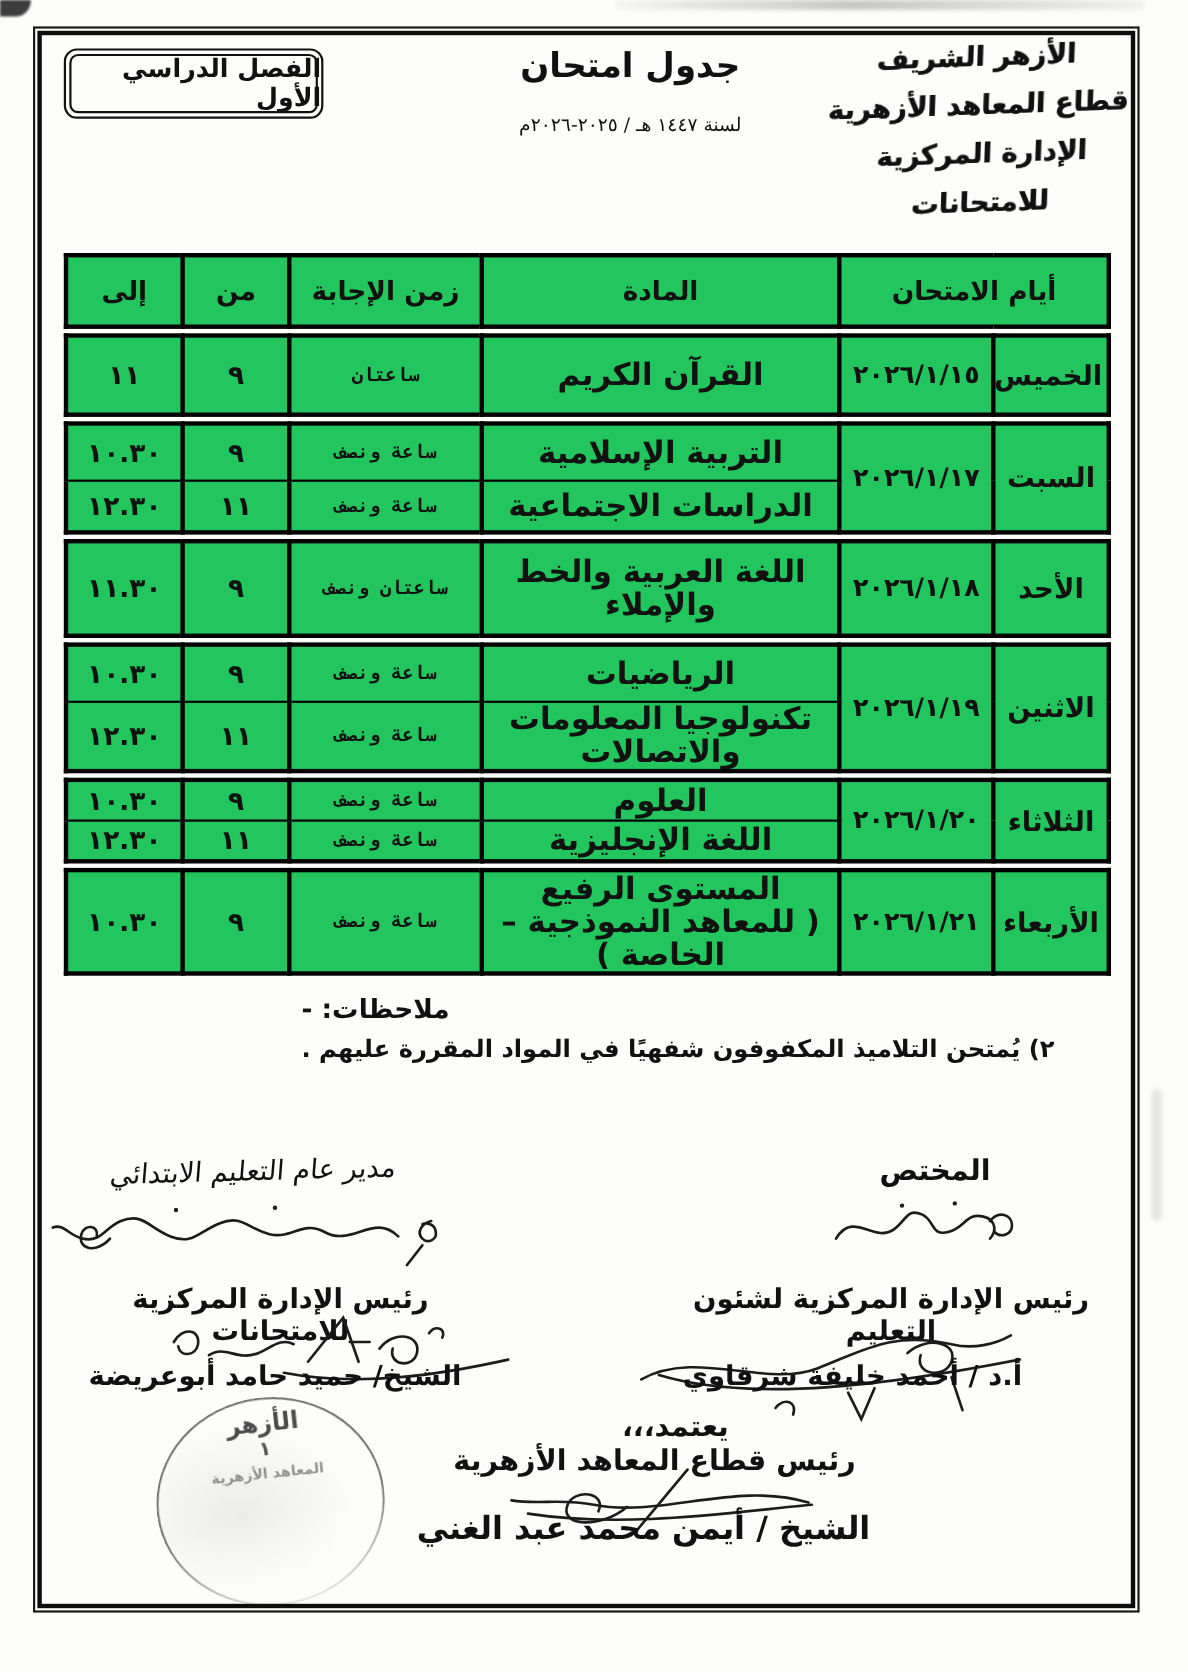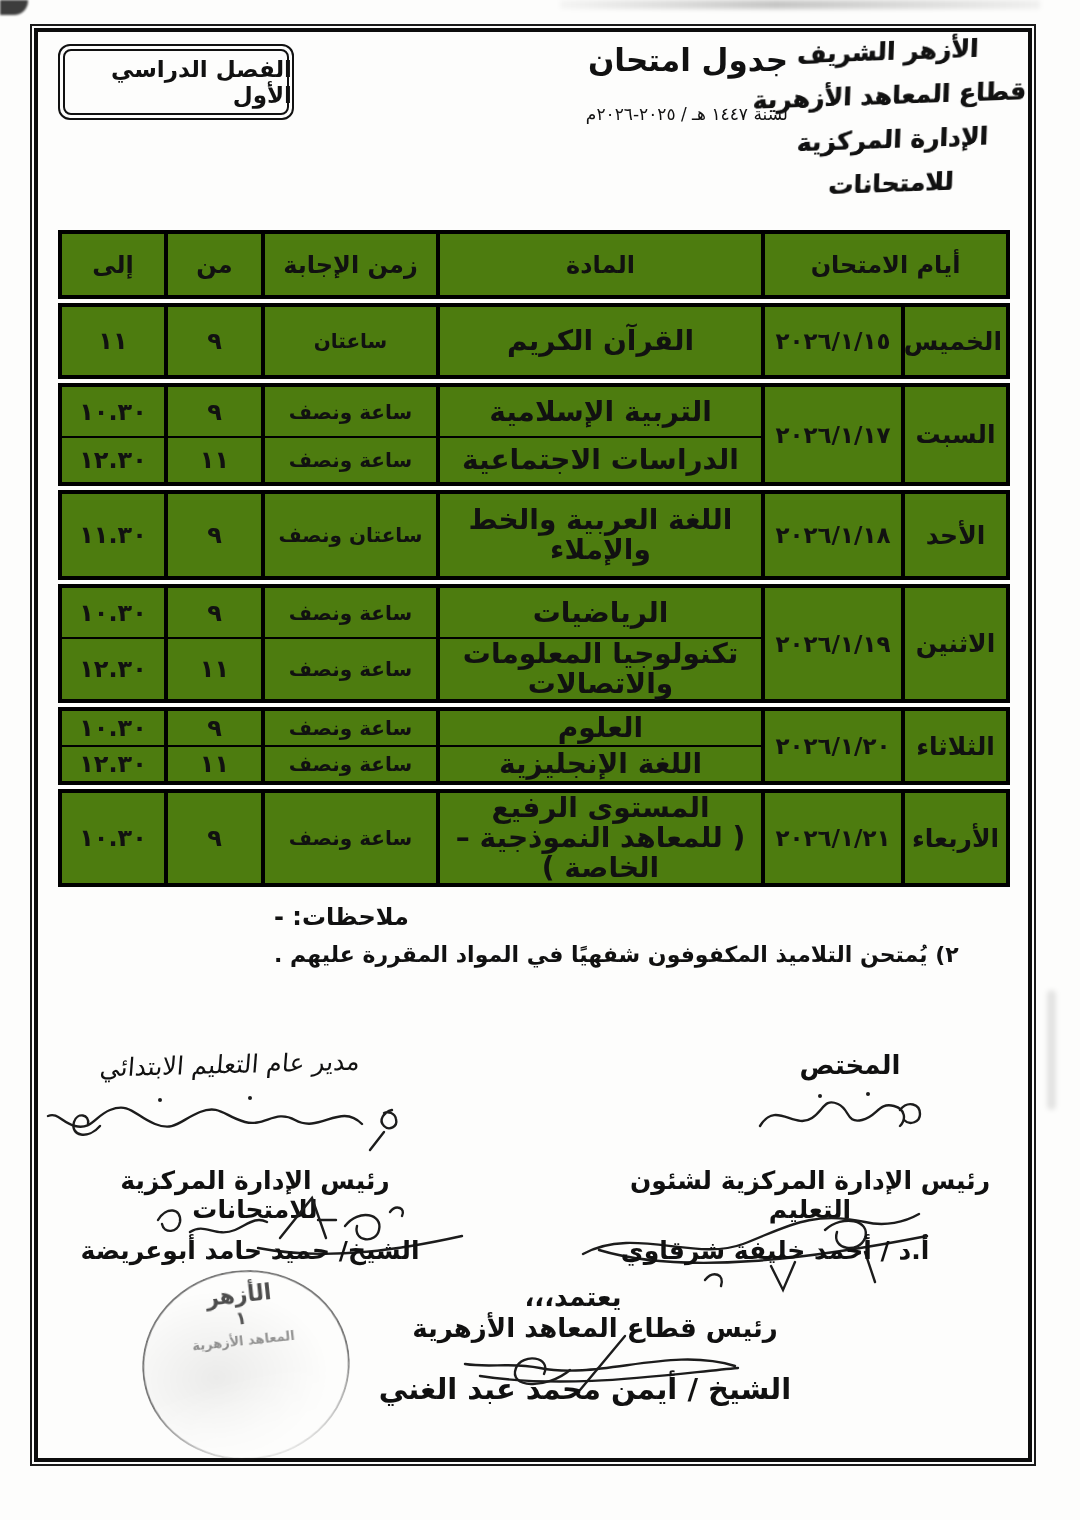--- a/index.html
+++ b/index.html
@@ -19,26 +19,26 @@
     filter:blur(2px); }
   .noise-right { position:absolute; left:1047px; top:990px; width:9px; height:120px;
     background:rgba(0,0,0,.10); filter:blur(2.5px); border-radius:5px; }
 
   
   .frame { position:absolute; left:30px; top:24px; width:1006px; height:1442px;
     border:2px solid #1a1a1a; pointer-events:none; }
   .frame::before { content:""; position:absolute; inset:2px; border:4px solid #0d0d0d; }
 
   
-  .semester-box { position:absolute; left:58px; top:44px; width:236px; height:76px;
+  .semester-box { position:absolute; left:58px; top:44px; width:236px; height:64px;
     border:2px solid #111; border-radius:12px; display:flex; align-items:center; justify-content:center; }
   .semester-box::before { content:""; position:absolute; inset:3px; border:2px solid #111; border-radius:8px; }
   .semester-box span { font-size:23px; font-weight:bold; }
 
-  .titles { position:absolute; left:338px; top:42px; width:450px; }
+  .titles { position:absolute; left:348px; top:42px; width:450px; text-align:center; }
   .titles .t1 { font-size:31px; font-weight:bold; }
   .titles .t2 { font-size:28px; font-weight:bold; margin-top:27px; }
   .titles .t3 { font-size:17px; font-weight:normal; margin-top:26px; }
 
   .org { position:absolute; left:740px; top:30px; width:300px; text-align:center;
     transform:rotate(-2deg); }
   .org div { font-size:25px; font-weight:bold; line-height:44px;
     text-shadow:.6px 0 0 #222; transform:skewX(-4deg); filter:blur(.2px); }
 
   
@@ -46,26 +46,26 @@
     display:flex; flex-direction:column; gap:4px; }
   .exam-wrap table { width:948px; table-layout:fixed; border-collapse:collapse; background:#fff; }
   .exam-wrap col.c-day  { width:105px; }
   .exam-wrap col.c-date { width:140px; }
   .exam-wrap col.c-subj { width:325px; }
   .exam-wrap col.c-dur  { width:175px; }
   .exam-wrap col.c-from { width:97px;  }
   .exam-wrap col.c-to   { width:106px; }
   .exam-wrap th, .exam-wrap td {
     border:4px solid #000; text-align:center; vertical-align:middle;
-    font-weight:bold; padding:0 4px; background:#4d7c0f; }
+    font-weight:bold; padding:0 4px; background:#22c55e; }
   .exam-wrap th { font-size:24px; }
   td.day  { font-size:25px; }
   td.date { font-size:23px; letter-spacing:.5px; }
   td.subj { font-size:28px; line-height:30px; }
-  td.dur  { font-size:20px; }
+  td.dur  { font-size:17px;font-family:Liberation Mono, monospace; }
   td.num  { font-size:24px; }
   .sep-b { border-bottom-width:2px !important; }
   .sep-t { border-top-width:2px !important; }
 
   
   .notes { position:absolute; right:46px; top:903px; width:760px; text-align:left; }
   .notes .nh { font-size:24px; font-weight:bold; margin-bottom:6px; }
   .notes .ni { font-size:22px; font-weight:bold; line-height:35px; padding-right:26px; }
 
   
@@ -322,21 +322,21 @@
   <path d="M18,28 c8,-14 24,-12 22,2 c-2,11 -16,12 -18,2"></path>
   <path d="M50,40 c15,-10 25,6 45,-2 c12,-5 20,-14 32,-8"></path>
   <path d="M140,46 L172,6 L186,46"></path>
   <path d="M178,28 L196,28"></path>
   <path d="M205,34 c14,-18 38,-12 34,4 c-3,14 -26,12 -22,-4"></path>
   <path d="M118,56 C190,70 268,56 322,44"></path>
   <path d="M250,20 c6,-8 16,-4 12,4"></path>
 </svg>
 <div class="sig-label" style="left:70px; top:1236px; width:360px;">الشيخ/ حميد حامد أبوعريضة</div>
 
-<div class="sig-label" style="left:423px; top:1282px; width:300px; font-size:26px;">يعتمد،،،</div>
+<div class="sig-label" style="left:464px; top:1282px; width:300px; font-size:26px;">يعتمد،،،</div>
 <div class="sig-label" style="left:400px; top:1313px; width:390px; font-size:26px;">رئيس قطاع المعاهد الأزهرية</div>
 <svg class="sig-svg" style="left:420px; top:1328px;" width="330" height="75" viewBox="0 0 330 75">
   <path d="M315,38 C250,18 180,52 120,40 C90,34 70,40 45,36"></path>
   <path d="M150,42 c-24,20 -62,18 -54,-2 c6,-15 36,-12 28,6"></path>
   <path d="M205,8 L160,62"></path>
   <path d="M60,48 C150,62 250,46 318,40"></path>
 </svg>
 <div class="sig-label big" style="left:355px; top:1372px; width:460px;">الشيخ / أيمن محمد عبد الغني</div>
 
 <div class="stamp">

